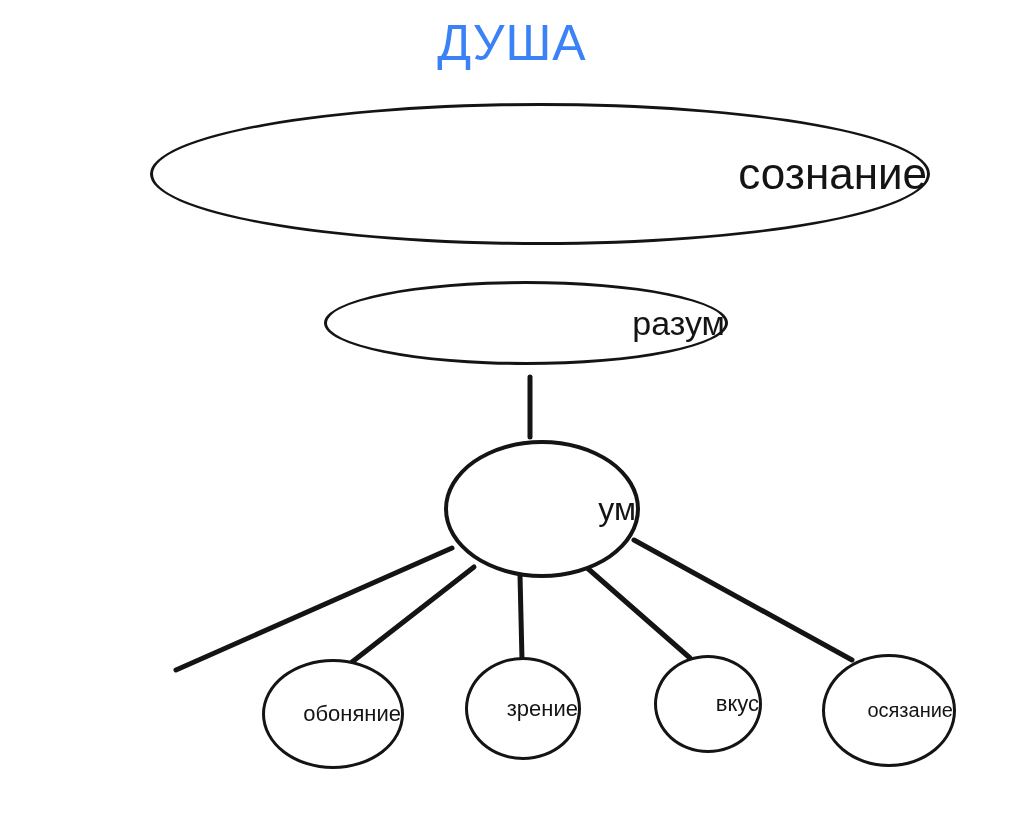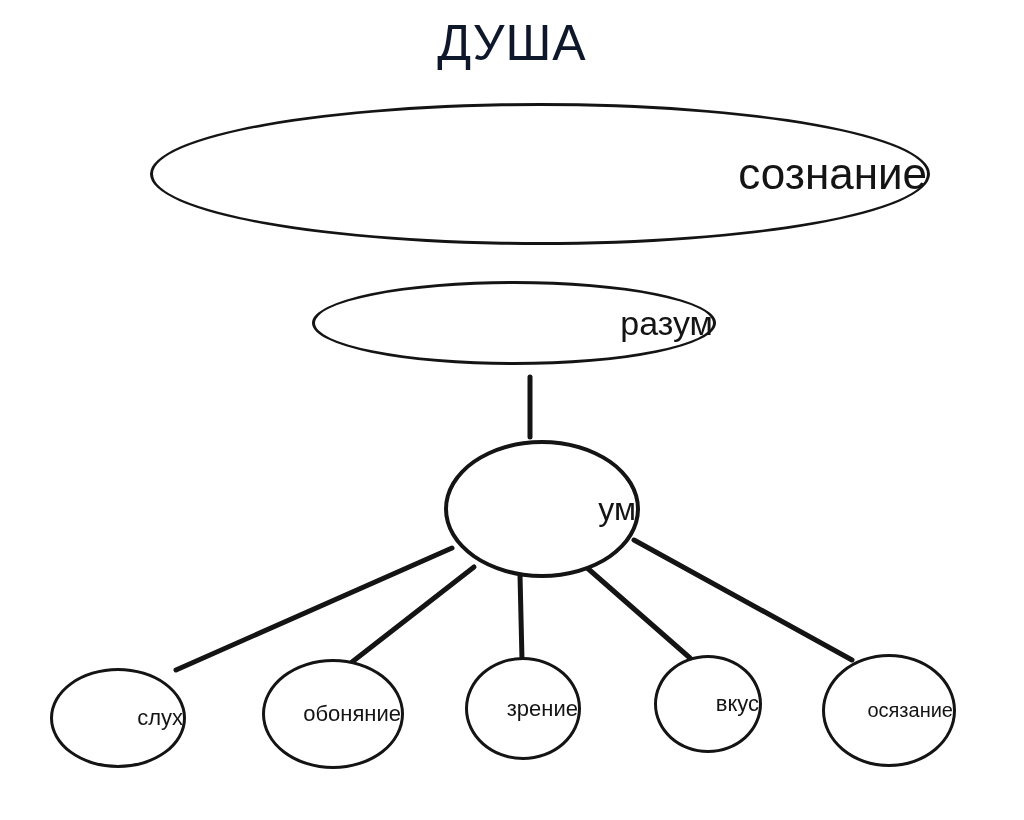--- a/index.html
+++ b/index.html
@@ -28,41 +28,41 @@
     stroke-width: 5;
     stroke-linecap: round;
   }
   .diagram-title {
     position: absolute;
     left: 0;
     top: 14px;
     width: 1024px;
     text-align: center;
     font-size: 50px;
-    color: #0f172a;
+    color: #3b82f6;
     letter-spacing: 1px;
   }
   .node {
     position: absolute;
     display: flex;
     align-items: center;
     justify-content: flex-end;
     border-radius: 50%;
     background: #ffffff;
     color: #141414;
     text-align: center;
   }
   .node-consciousness {
     left: 150px; top: 103px;
     width: 780px; height: 142px;
     border: 3px solid #141414;
     font-size: 44px;
   }
   .node-reason {
-    left: 312px; top: 281px;
+    left: 324px; top: 281px;
     width: 404px; height: 84px;
     border: 3px solid #141414;
     font-size: 34px;
   }
   .node-mind {
     left: 444px; top: 440px;
     width: 196px; height: 138px;
     border: 4px solid #141414;
     font-size: 32px;
   }
@@ -97,23 +97,20 @@
   </div>
 
   <div class="node node-reason">
     <span>разум</span>
   </div>
 
   <div class="node node-mind">
     <span>ум</span>
   </div>
 
-  <div class="node node-sense node-hearing">
-    <span>слух</span>
-  </div>
 
   <div class="node node-sense node-smell">
     <span>обоняние</span>
   </div>
 
   <div class="node node-sense node-sight">
     <span>зрение</span>
   </div>
 
   <div class="node node-sense node-taste">

